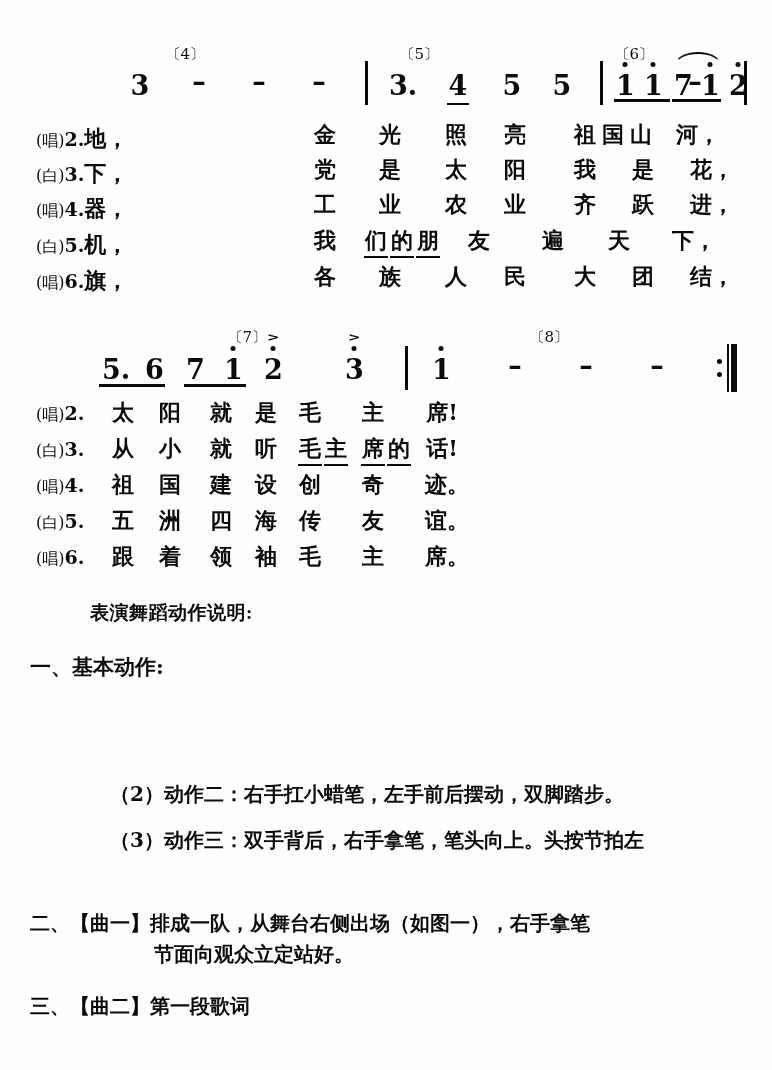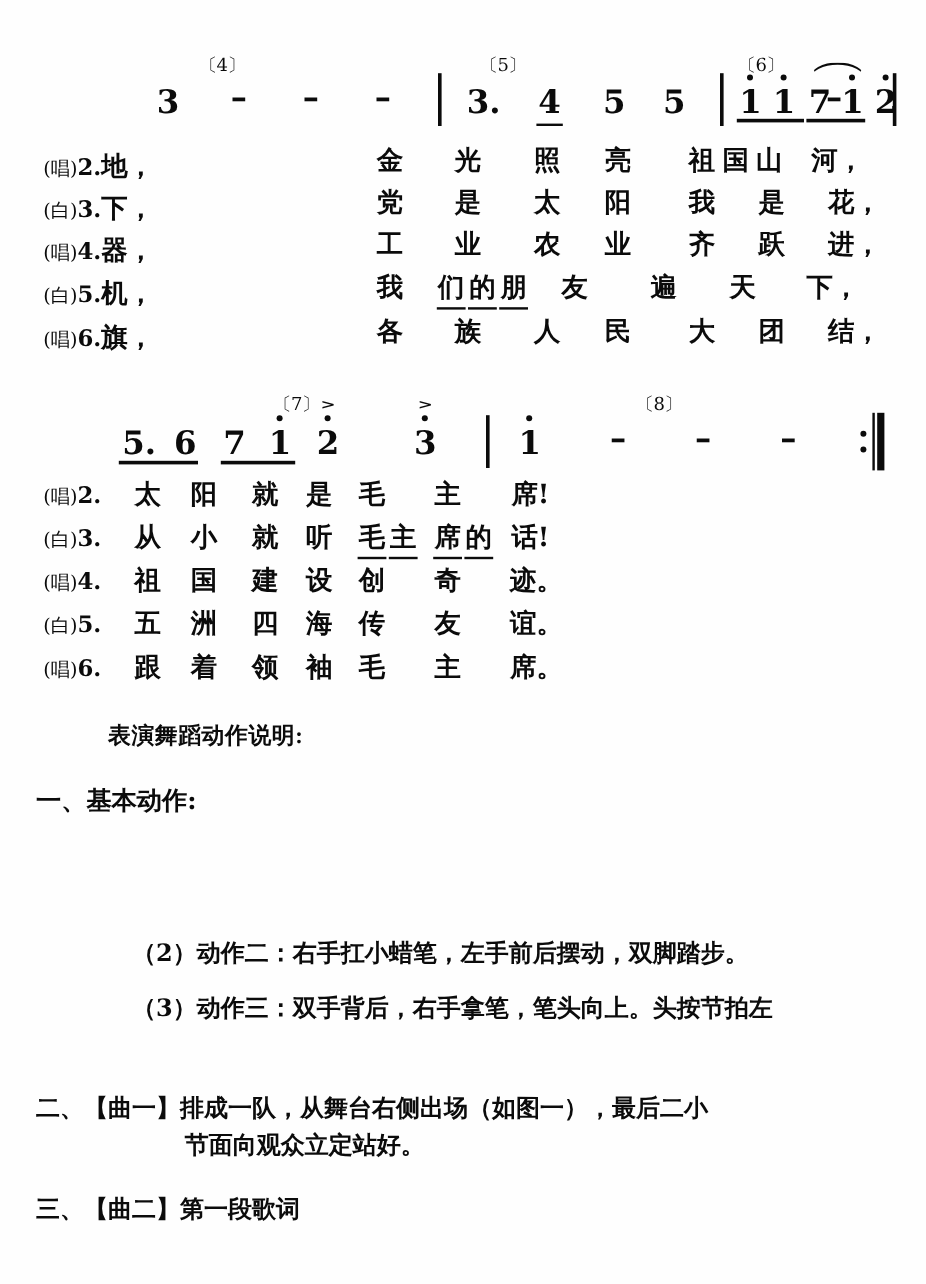--- a/index.html
+++ b/index.html
@@ -384,21 +384,21 @@
 
   <div class="para" style="left:110px; top:779px; width:650px;">
     <span class="ind">（2）动作二：右手扛小蜡笔，左手前后摆动，双脚踏步。</span>
   </div>
 
   <div class="para" style="left:110px; top:825px; width:650px;">
     <span class="ind">（3）动作三：双手背后，右手拿笔，笔头向上。头按节拍左</span>
   </div>
 
   <div class="para" style="left:30px; top:908px; width:730px;">
-    <span class="ind">二、【曲一】排成一队，从舞台右侧出场（如图一），最后二小</span>
+    <span class="ind">二、【曲一】排成一队，从舞台右侧出场（如图一），右手拿笔</span>
     <span class="ind2" style="padding-left:124px;">节面向观众立定站好。</span>
   </div>
 
-  <div class="para" style="left:30px; top:992px; width:730px;">
+  <div class="para" style="left:30px; top:992px; width:730px;font-family:Liberation Mono, monospace;">
     <span class="ind">三、【曲二】第一段歌词</span>
   </div>
 
 </div>
 
 </body></html>

